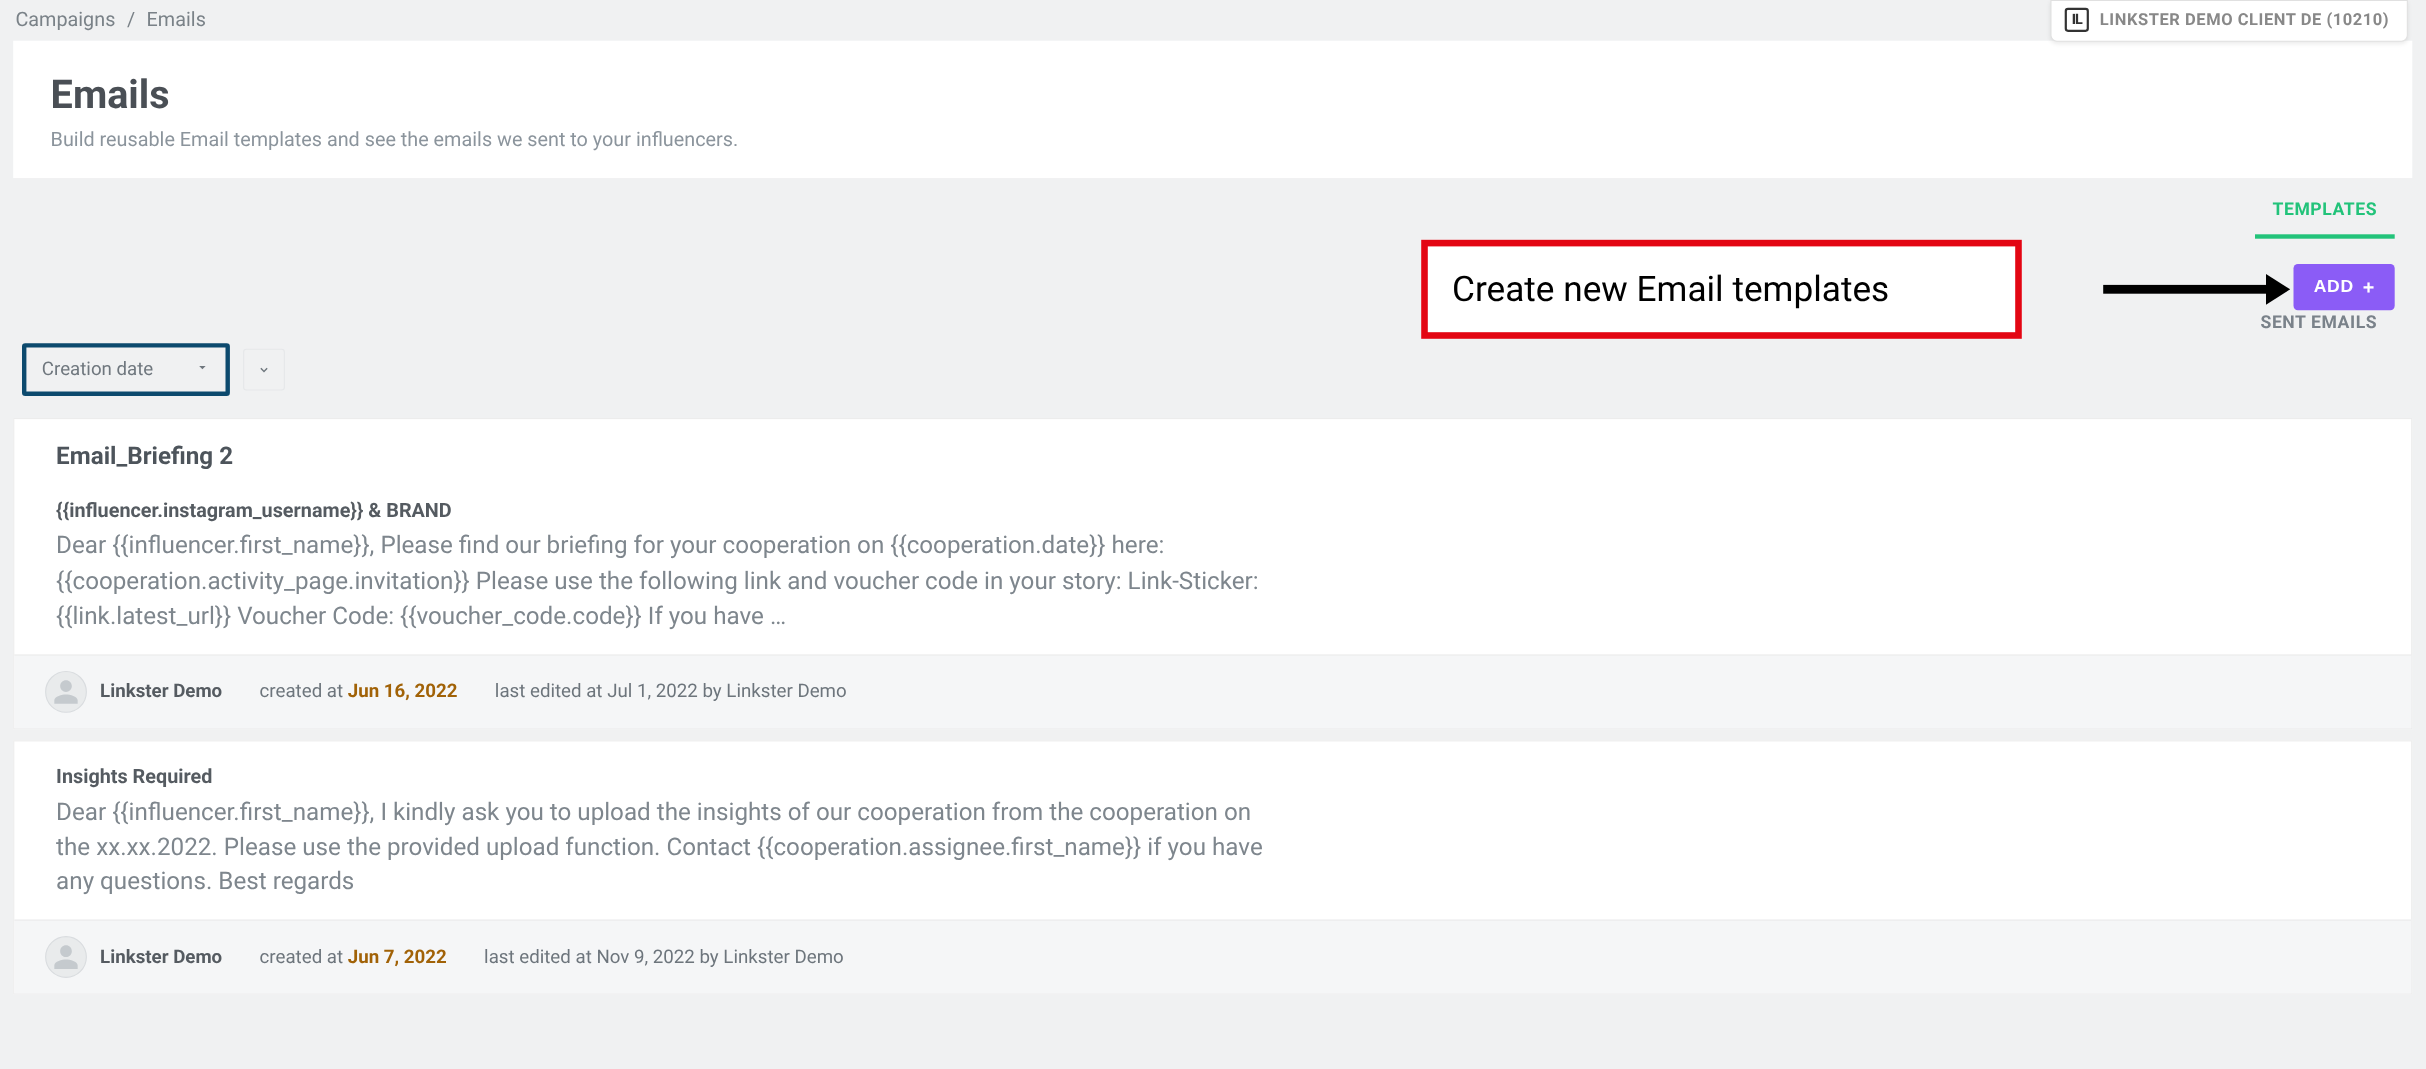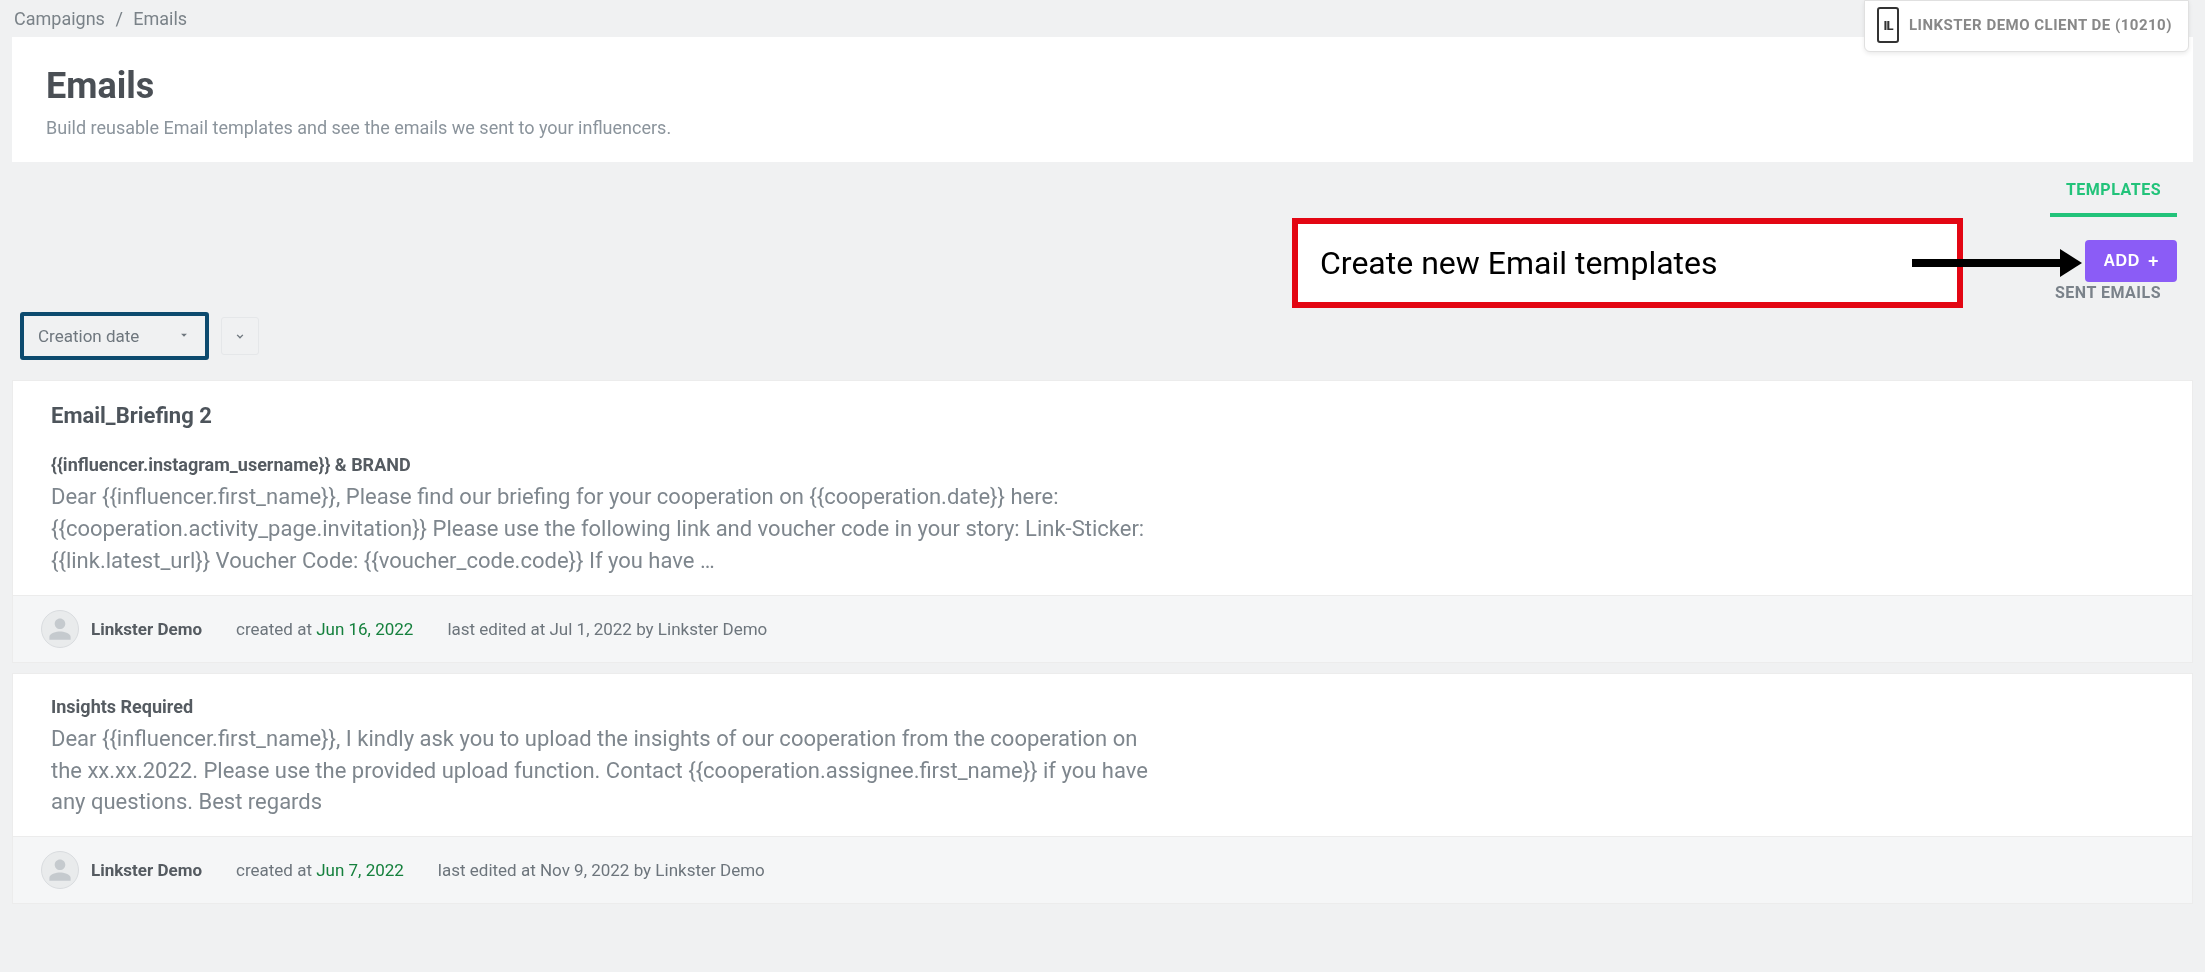--- a/index.html
+++ b/index.html
@@ -30,21 +30,21 @@
     padding: 6px 16px 8px 12px;
     display: flex;
     align-items: center;
     gap: 10px;
     font-size: 15px;
     font-weight: 700;
     color: #888;
     letter-spacing: .5px;
   }
   .client-chip .logo {
-    width: 22px; height: 36px;
+    width: 22px; height: 22px;
     border: 2px solid #333;
     border-radius: 3px;
     display: flex; align-items: center; justify-content: center;
     font-size: 13px; font-weight: 800; color: #333;
     letter-spacing: -1px;
   }
 
   .page-header {
     background: #fff;
     padding: 28px 34px 24px;
@@ -91,21 +91,21 @@
     justify-content: flex-end;
     align-items: center;
     padding: 22px 16px 8px;
     margin: 0 12px;
     position: relative;
   }
   .callout {
     position: absolute;
     left: 1280px;
     top: 0px;
-    width: 671px;
+    width: 546px;
     height: 90px;
     border: 6px solid #e30613;
     background: #fff;
     display: flex;
     align-items: center;
     padding-left: 22px;
     font-size: 32px;
     font-weight: 400;
     color: #000;
   }
@@ -231,21 +231,21 @@
   .avatar {
     width: 38px; height: 38px;
     border-radius: 50%;
     background: #e9ebec;
     border: 1px solid #d9dcdf;
     display: flex; align-items: center; justify-content: center;
     overflow: hidden;
   }
   .avatar svg { width: 26px; height: 26px; fill: #c5cace; }
   .author-name { font-weight: 700; color: #555b61; margin-left: -22px; }
-  .meta .strong { font-weight: 400; color: #15803d; }
+  .meta .strong { font-weight: 700; color: #a16207; }
 </style>
 </head>
 <body>
 
 <div class="breadcrumb">
   <a href="#">Campaigns</a>
   <span class="sep">/</span>
   <span>Emails</span>
 </div>
 

